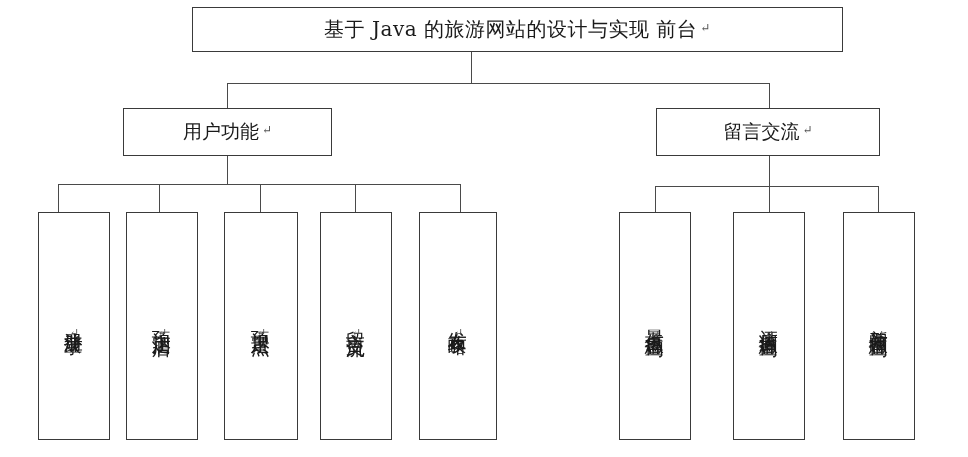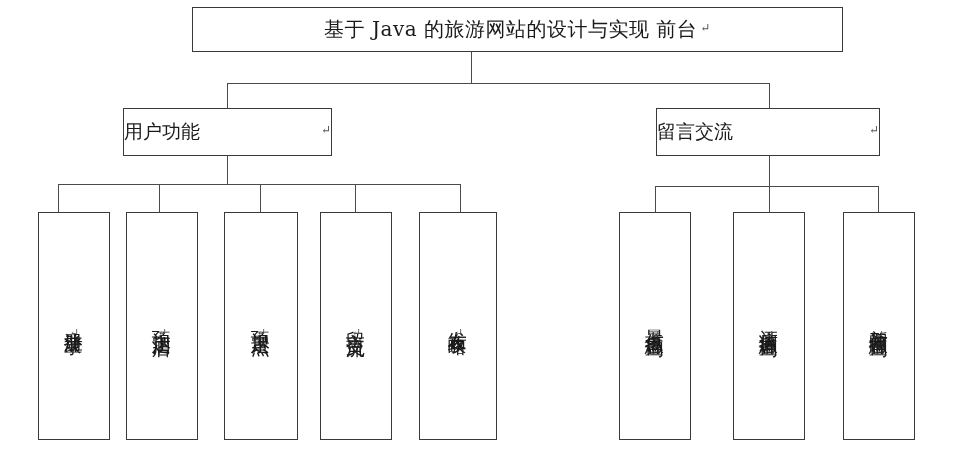--- a/index.html
+++ b/index.html
@@ -33,21 +33,20 @@
 
   .node.root {
     font-size: 20px;
     letter-spacing: 0.5px;
     font-family: "DejaVu Serif", "Liberation Serif", serif;
   }
 
   .node.mid {
     font-size: 19px;
     font-family: "DejaVu Serif", "Liberation Serif", serif;
-    justify-content: space-between;
   }
 
   
   .node.leaf {
     align-items: center;
     justify-content: center;
     padding-top: 4px;
   }
   .vlabel {
     writing-mode: vertical-rl;

